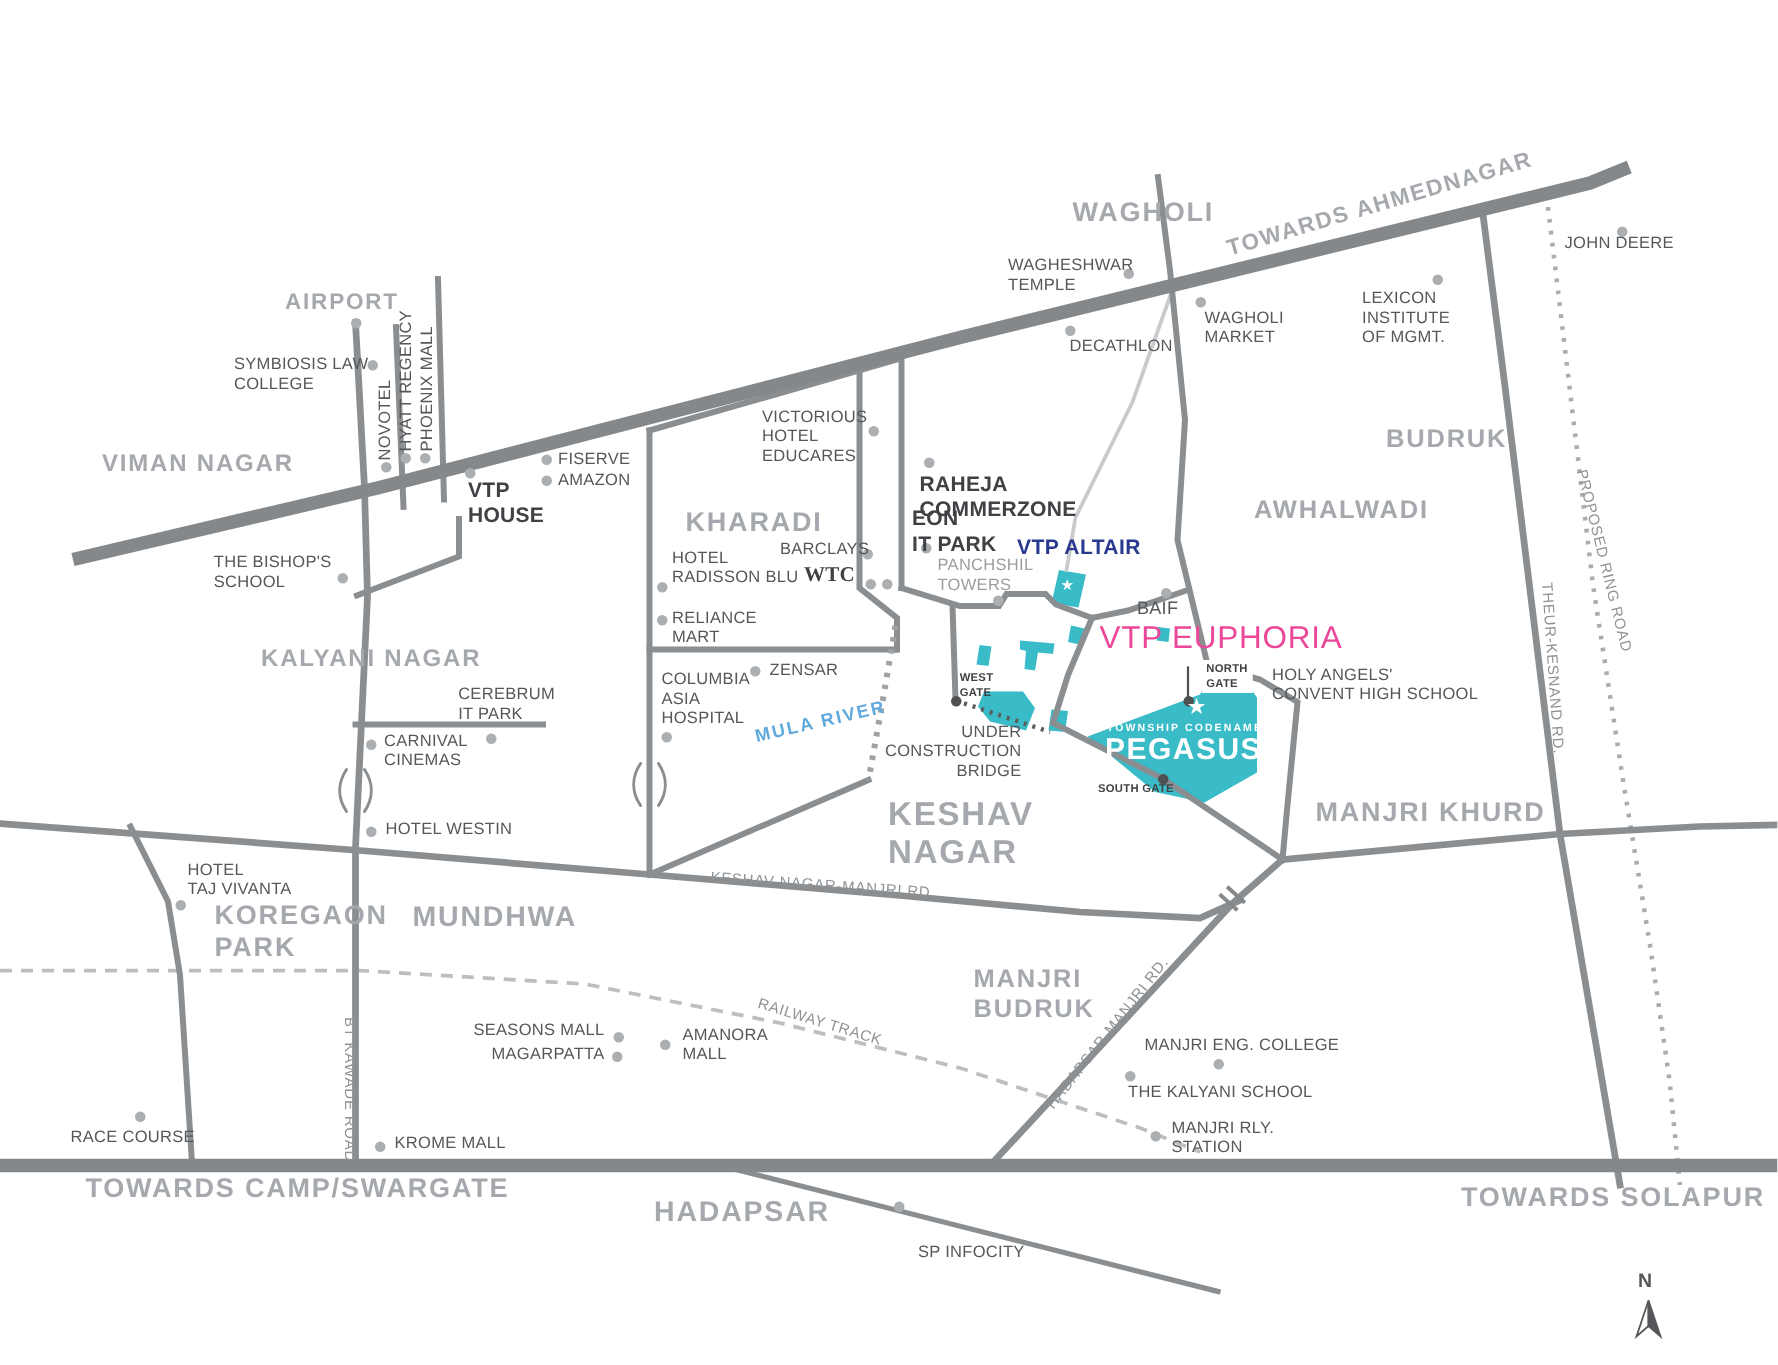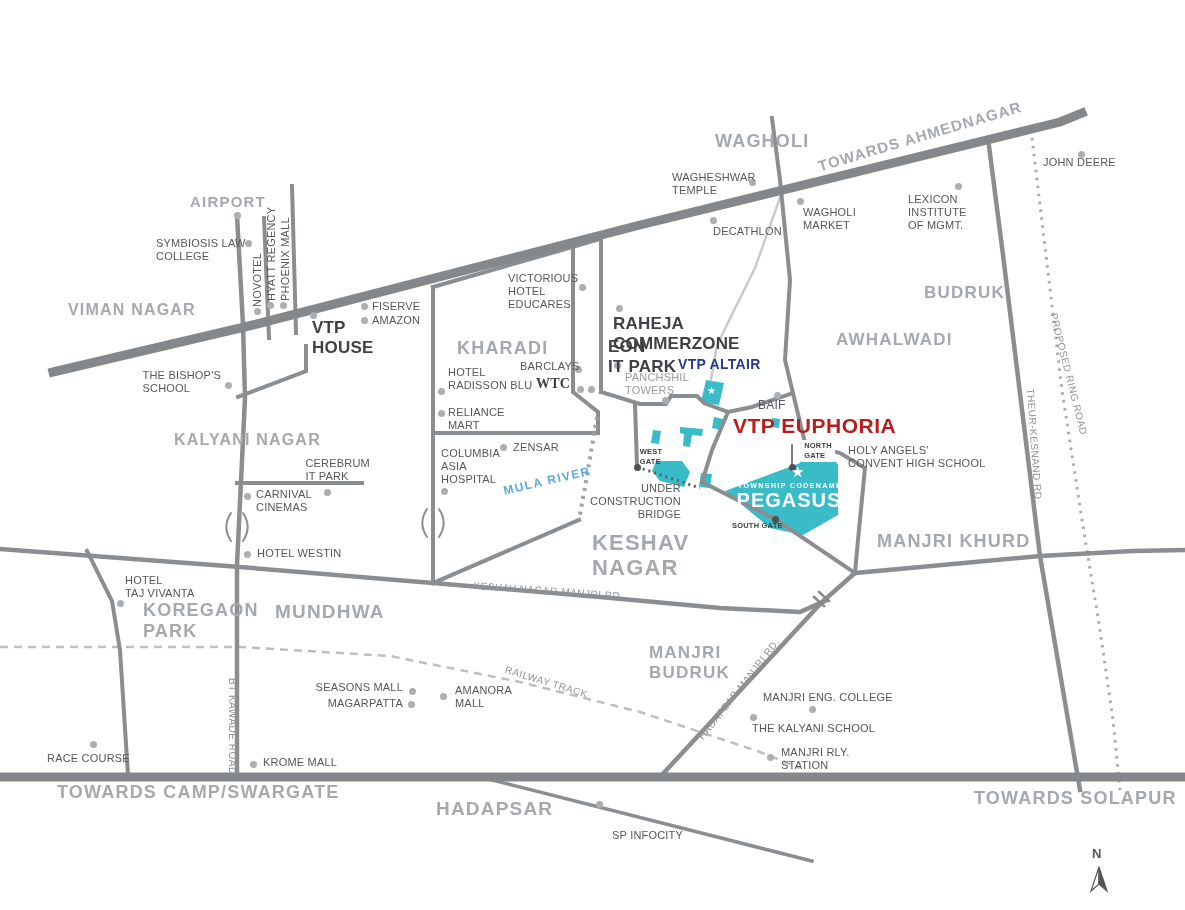--- a/index.html
+++ b/index.html
@@ -5,25 +5,25 @@
   html,body{margin:0;padding:0;background:#fff}
   #map{position:relative;width:1185px;height:910px;background:#ffffff;
        font-family:"Liberation Sans",sans-serif;overflow:hidden}
   #roads{position:absolute;left:0;top:0}
   .lbl{position:absolute;white-space:pre-line;color:#55575A;line-height:1.18}
   .area{font-weight:700;color:#A5A9AD;letter-spacing:1.2px;font-size:16px}
   .sz15{font-size:15px}.sz17{font-size:17px}.sz18{font-size:18px}
   .sz19{font-size:19px}.sz22{font-size:22px;line-height:1.12}
   .poi{font-size:11px;color:#55575A;letter-spacing:.2px}
   .poi-light{font-size:11px;color:#9A9EA2;letter-spacing:.2px}
-  .poi-bold{font-size:17px;font-weight:700;color:#3F4144;letter-spacing:.2px}
+  .poi-bold{font-size:14px;font-weight:700;color:#3F4144;letter-spacing:.2px}
   .wtc{font-size:14px}
   .baif{font-size:12px}
   .brand{font-size:14px;font-weight:800;color:#28398F;letter-spacing:.3px}
-  .brand-lg{font-size:21px;font-weight:700;color:#b91c1c;letter-spacing:.5px}
+  .brand-lg{font-size:21px;font-weight:400;color:#ec4899;letter-spacing:.5px}
   .gate{font-size:7.5px;font-weight:700;color:#3F4144;line-height:1.3;letter-spacing:.2px}
   .gate-box{background:#ffffff;padding:1px 3px}
   .twn-cap{font-size:7px;font-weight:700;color:#fff;letter-spacing:1.4px}
   .twn-name{font-size:20px;font-weight:800;color:#fff;letter-spacing:1px}
   .river{font-size:12px;font-weight:700;color:#5FA9DC;letter-spacing:1.5px}
   .road-label{font-size:10px;color:#8F9396;letter-spacing:.5px;white-space:nowrap}
   .compass-n{font-size:13px;font-weight:800;color:#55575A;letter-spacing:1px}
   .dot{position:absolute;width:7px;height:7px;border-radius:50%;background:#ACAFB2}
   .dot.dark{background:#4E5052}
   .star{position:absolute;color:#ffffff;line-height:1}

